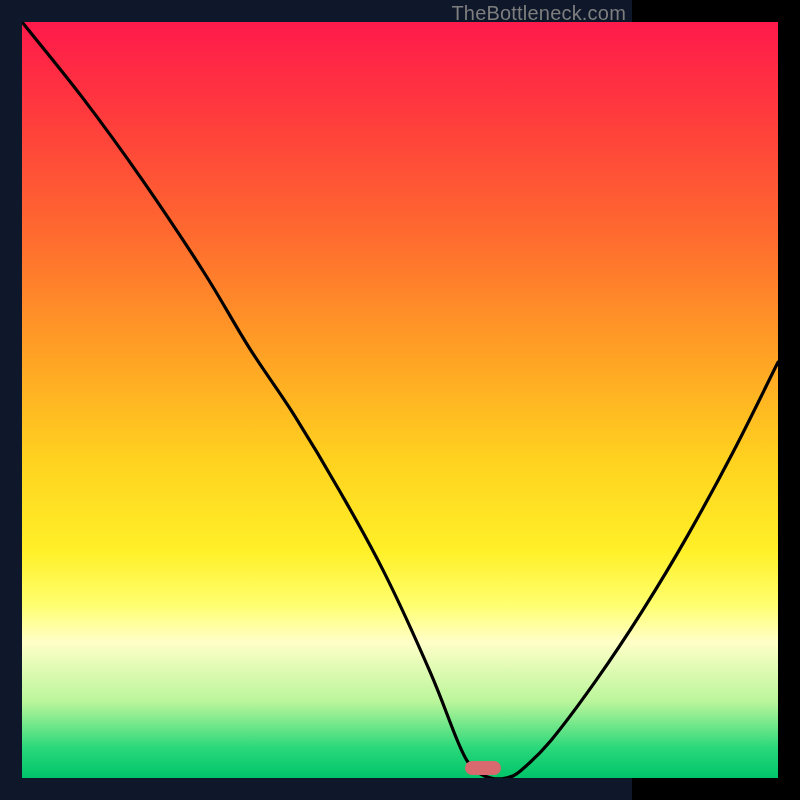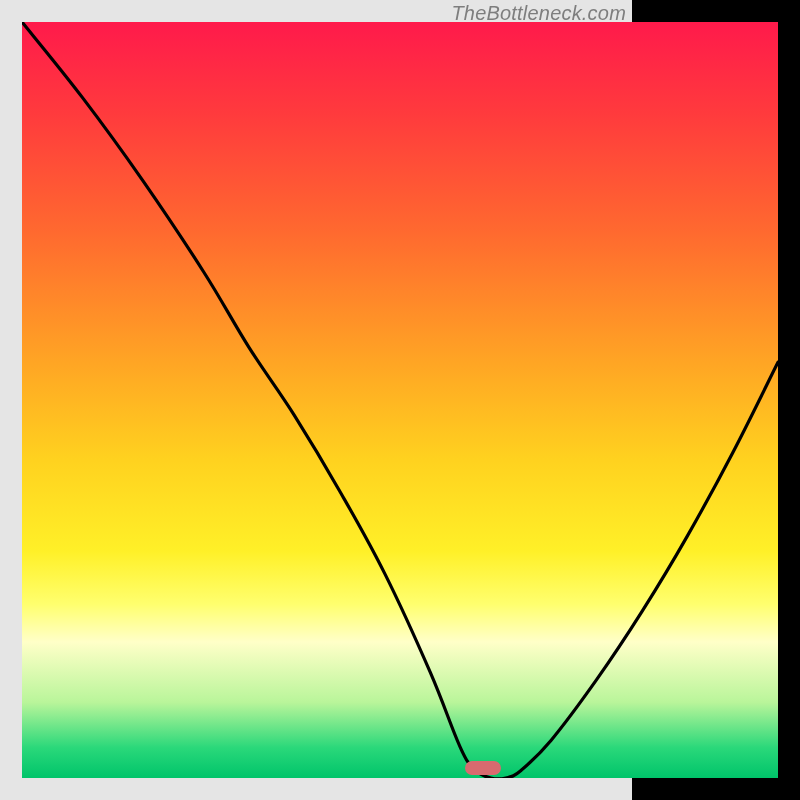--- a/index.html
+++ b/index.html
@@ -10,22 +10,21 @@
     background: #000;
     overflow: hidden;
     font-family: Arial, Helvetica, sans-serif;
   }
   .frame {
     position: absolute;
     left: 0;
     top: 0;
     width: 632px;
     height: 800px;
-    background: #e5e5e5;
-    font-style: italic;
+    background: #0f172a;
   }
   .plot {
     position: absolute;
     left: 22px;
     top: 22px;
     width: 756px;
     height: 756px;
     background: linear-gradient(
       to bottom,
       #ff1a4b 0%,

